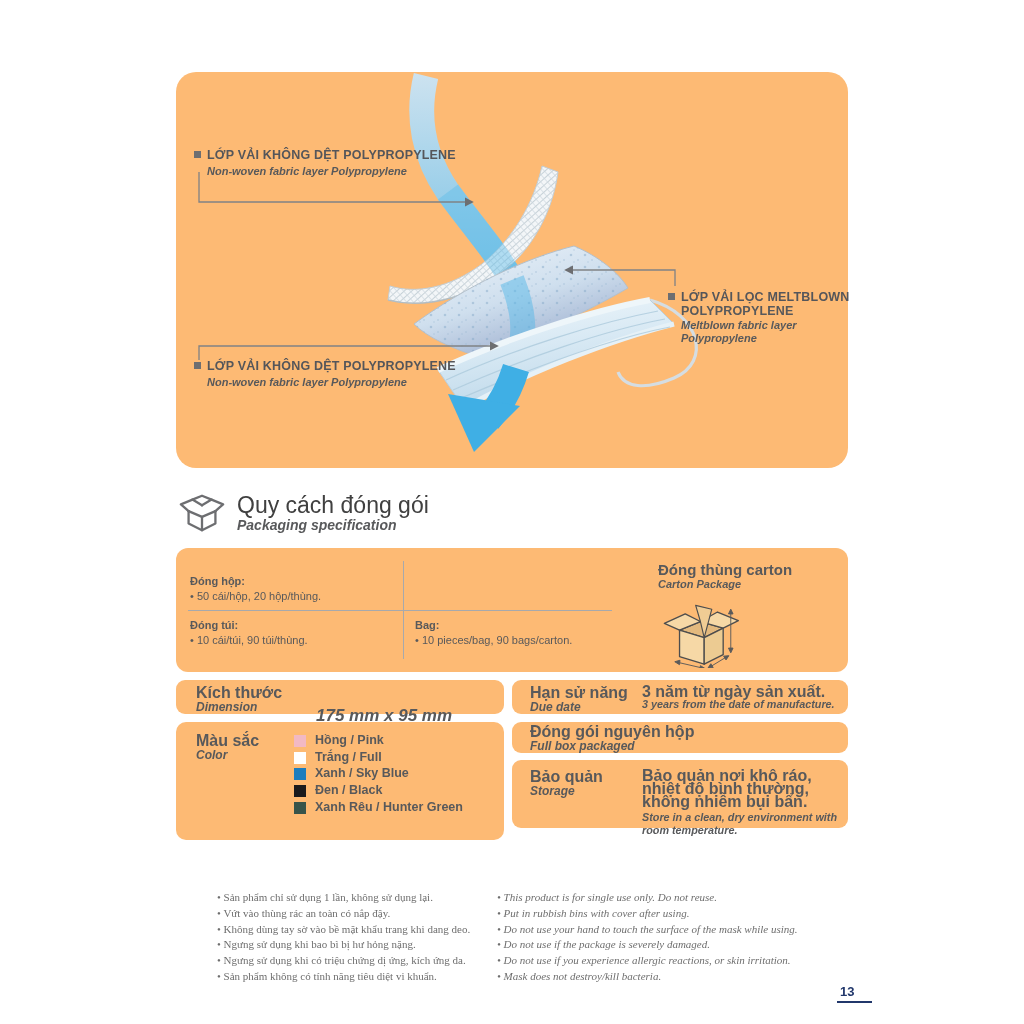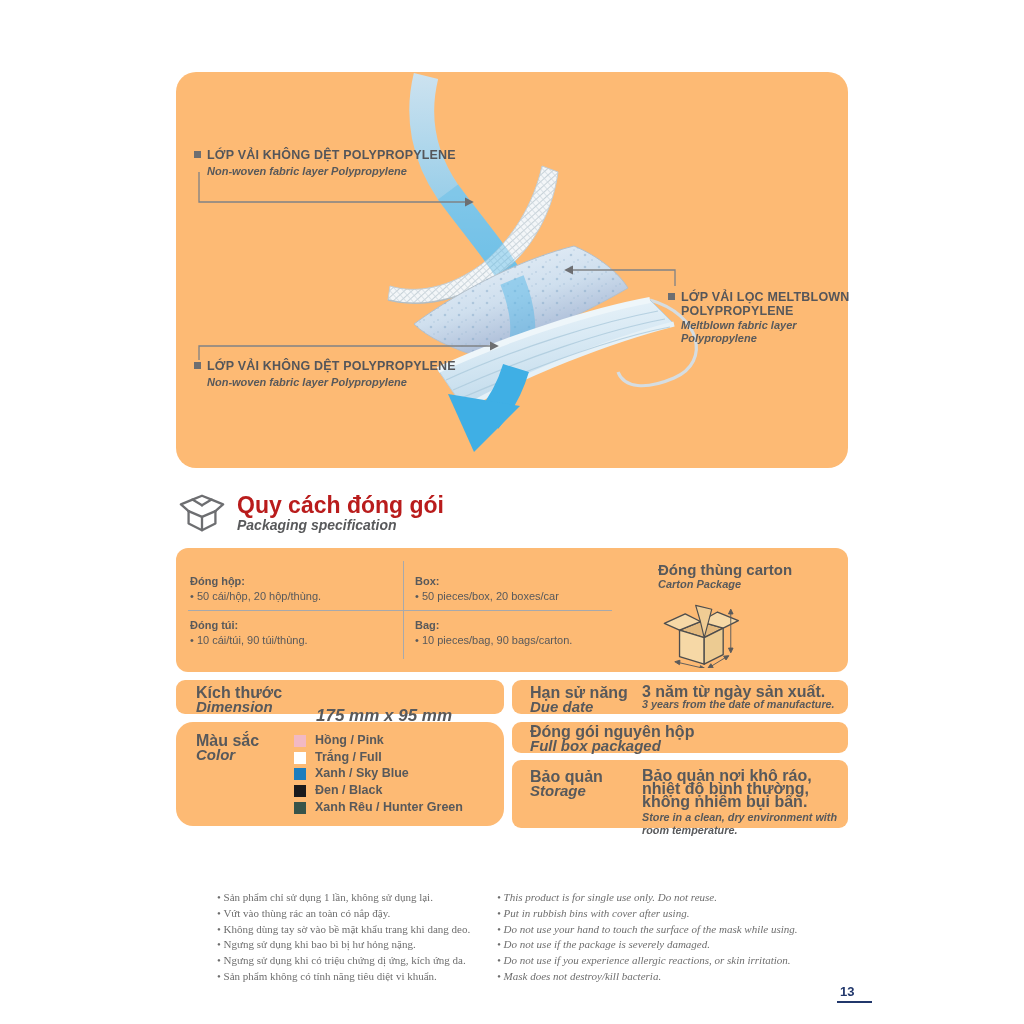--- a/index.html
+++ b/index.html
@@ -20,46 +20,46 @@
   .lab-sub.tight { margin-top:1px; }
   #label-top-left { left:18px; top:76px; }
   #label-bottom-left { left:18px; top:287px; }
   #label-right { left:492px; top:218px; }
   #label-right .lab-title2 { font-weight:bold; font-size:12.5px; margin-left:13px; letter-spacing:.2px; }
 
   
   .sec-header { position:absolute; display:flex; align-items:center; gap:12px; }
   #pack-header { left:179px; top:491px; }
   #warn-header { left:184px; top:844px; gap:11px; }
-  .hdr-title { font-size:23px; font-weight:bold; color:#b91c1c; line-height:24px; }
+  .hdr-title { font-size:23px; font-weight:normal; color:#404040; line-height:24px; }
   .hdr-sub { font-size:14px; font-weight:bold; font-style:italic; line-height:16px; }
   #warn-header .hdr-title { font-size:20px; line-height:22px; }
 
   
   #pack-panel { left:176px; top:548px; width:672px; height:124px; border-radius:12px; }
   .cell { position:absolute; font-size:11px; line-height:15px; }
   .c-label { font-weight:bold; }
   #cell-vi-1 { left:14px; top:26px; } #cell-en-1 { left:239px; top:26px; }
   #cell-vi-2 { left:14px; top:70px; } #cell-en-2 { left:239px; top:70px; }
   .vdiv { position:absolute; left:227px; top:13px; width:1px; height:98px; background:#a7a9ac; }
   .hdiv { position:absolute; left:12px; top:62px; width:424px; height:1px; background:#a7a9ac; }
   #carton-block { position:absolute; left:482px; top:13px; }
   .carton-title { font-size:15px; font-weight:bold; line-height:17px; }
   .carton-sub { font-size:11px; font-weight:bold; font-style:italic; line-height:13px; }
   #carton-svg { display:block; margin:3px 0 0 2px; }
 
   
   #dim-panel   { left:176px; top:680px; width:328px; height:34px; border-radius:9px; }
-  #color-panel { left:176px; top:722px; width:328px; height:104px; border-radius:17px; }
+  #color-panel { left:176px; top:722px; width:328px; height:118px; border-radius:10px; }
   #due-panel   { left:512px; top:680px; width:336px; height:34px; border-radius:9px; }
   #fullbox-panel { left:512px; top:722px; width:336px; height:31px; border-radius:9px; }
   #storage-panel { left:512px; top:760px; width:336px; height:68px; border-radius:9px; }
   .spec-label { position:absolute; left:20px; top:4px; }
   .spec-label .l1 { font-size:16px; font-weight:bold; line-height:17px; white-space:nowrap; }
-  .spec-label .l2 { font-size:15px; font-weight:bold; font-style:italic; line-height:12px; }
+  .spec-label .l2 { font-size:12px; font-weight:bold; font-style:italic; line-height:12px; }
   #due-panel .spec-label, #fullbox-panel .spec-label, #storage-panel .spec-label { left:18px; }
   #color-panel .spec-label { top:10px; }
   #storage-panel .spec-label { top:8px; }
   #fullbox-panel .spec-label { top:1px; }
   #dim-value { position:absolute; left:140px; top:26px; font-size:17px; font-weight:bold;font-style:italic; }
   .val-block { position:absolute; left:130px; top:5px; width:202px; }
   .val-vi { font-size:16px; font-weight:bold; line-height:13px; }
   .val-en { font-size:10.8px; font-weight:bold; font-style:italic; line-height:13px; }
   #storage-panel .val-block { top:9px; }
   #storage-panel .val-en { margin-top:3px; }
@@ -195,24 +195,20 @@
       <div class="hdr-title">Quy cách đóng gói</div>
       <div class="hdr-sub">Packaging specification</div>
     </div>
   </div>
 
   <div class="panel" id="pack-panel">
     <div class="cell" id="cell-vi-1">
       <div class="c-label">Đóng hộp:</div>
       <div>• 50 cái/hộp, 20 hộp/thùng.</div>
     </div>
-    <div class="cell" id="cell-en-1">
-      <div class="c-label">Box:</div>
-      <div>• 50 pieces/box, 20 boxes/car</div>
-    </div>
     <div class="hdiv"></div>
     <div class="vdiv"></div>
     <div class="cell" id="cell-vi-2">
       <div class="c-label">Đóng túi:</div>
       <div>• 10 cái/túi, 90 túi/thùng.</div>
     </div>
     <div class="cell" id="cell-en-2">
       <div class="c-label">Bag:</div>
       <div>• 10 pieces/bag, 90 bags/carton.</div>
     </div>

